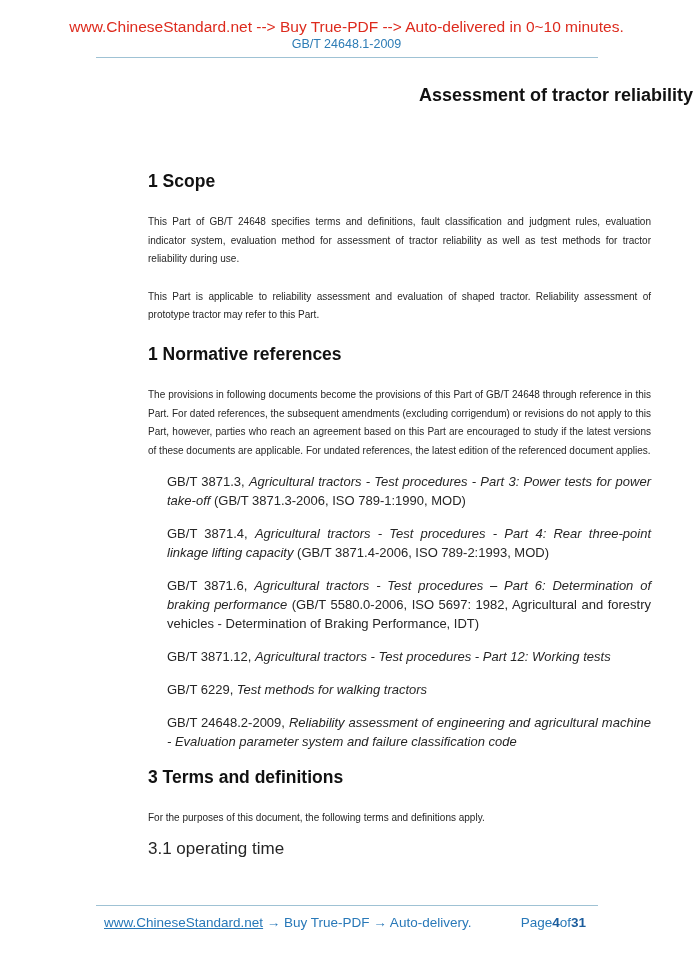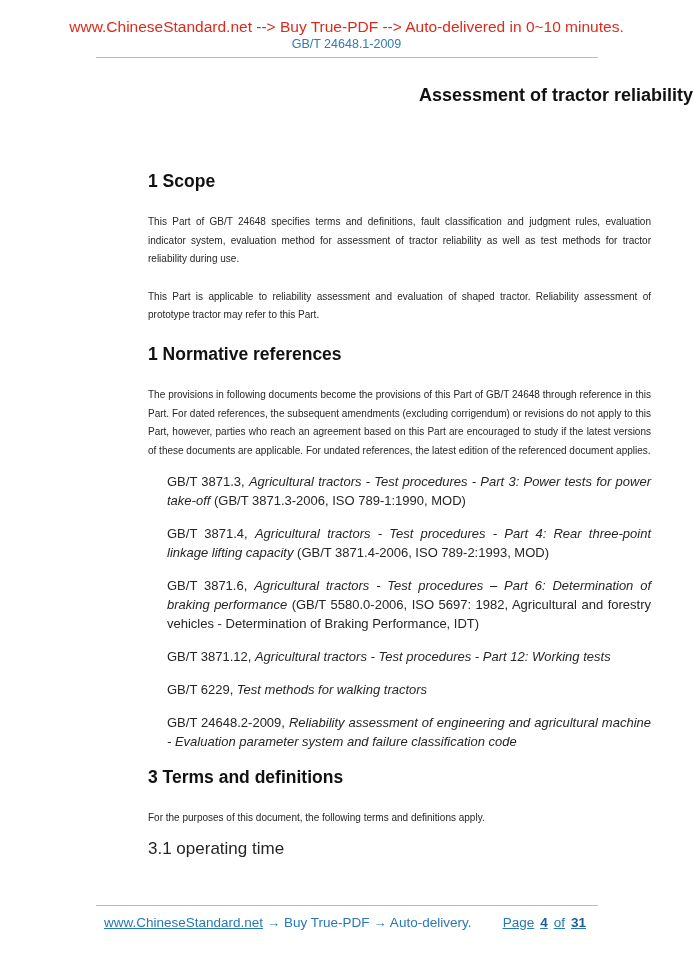--- a/index.html
+++ b/index.html
@@ -97,21 +97,21 @@
     font-size: 13.5px;
     color: var(--footer-blue, #2878b8);
   }
   .footer-left { white-space: nowrap; }
   .footer-link {
     color: var(--footer-blue, #2878b8);
     text-decoration: underline;
     cursor: pointer;
   }
   .footer-tagline { text-decoration: none; }
-  .page-info { display: flex; gap: 6px; white-space: nowrap; text-decoration: underline; }
+  .page-info { display: flex; white-space: nowrap; }
   .page-info .num {
     font-weight: bold;
     color: var(--page-number-blue, #1b5c9c);
   }
 </style>
 </head>
 <body>
 
 <div class="page">
 

